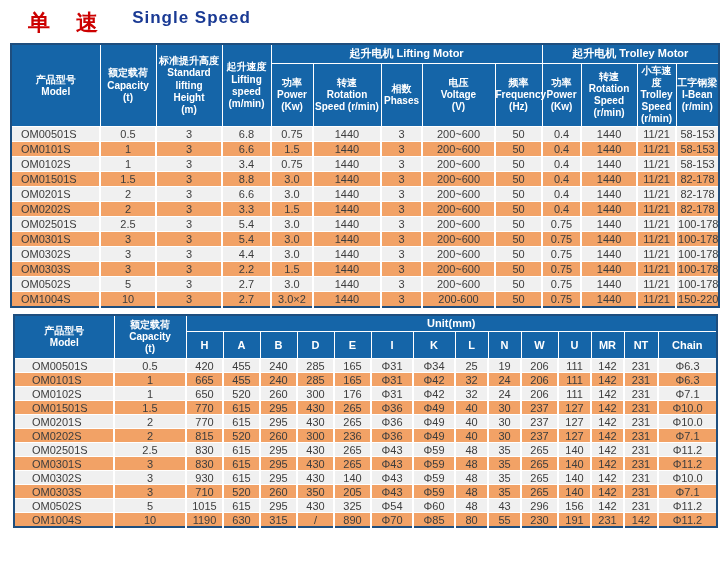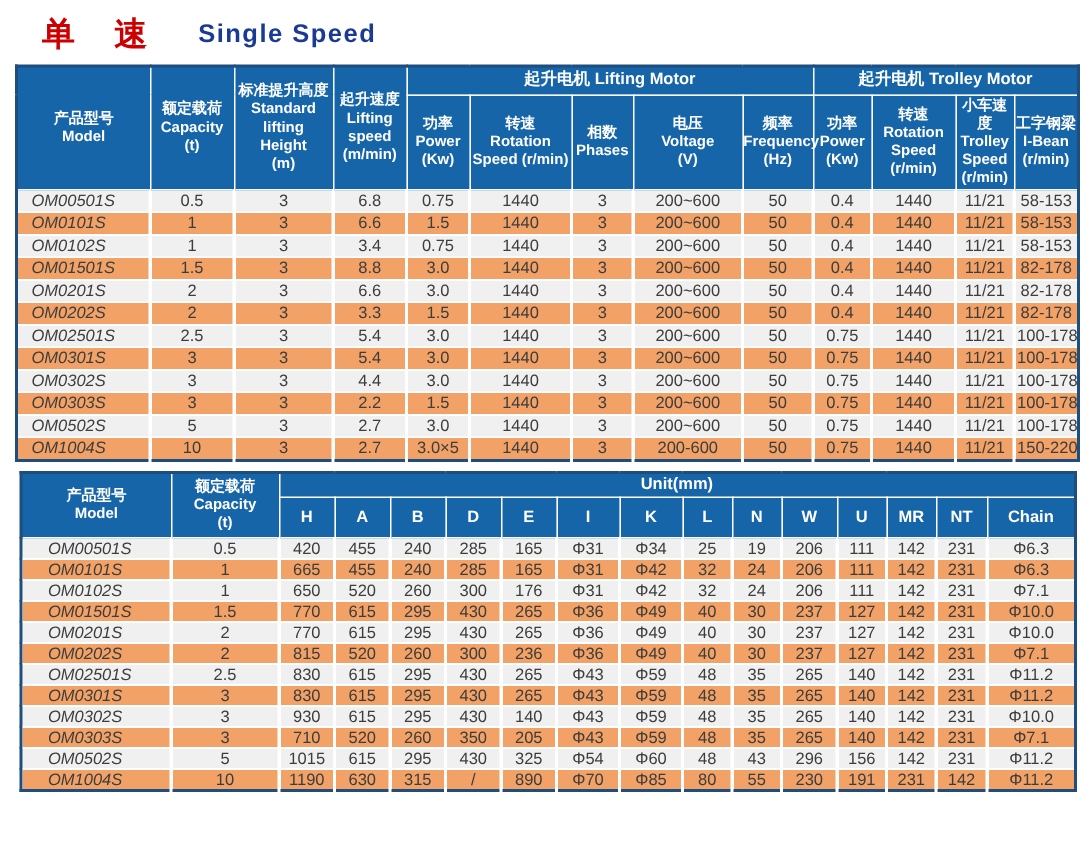--- a/index.html
+++ b/index.html
@@ -10,21 +10,21 @@
     --cell-text:#3d3d3d;
     --title-zh-color:#cc0000;
     --title-en-color:#1a3a94;
   }
   *{box-sizing:border-box;}
   html,body{margin:0;padding:0;}
   body{
     width:727px;height:564px;overflow:hidden;background:#ffffff;
     font-family:"Liberation Sans","DejaVu Sans",sans-serif;
   }
-  .title-row{display:flex;align-items:center;gap:14px;margin:8px 0 5px 28px;}
+  .title-row{display:flex;align-items:flex-start;gap:14px;margin:8px 0 5px 28px;}
   .title-zh{color:var(--title-zh-color);font-size:22px;font-weight:bold;letter-spacing:10px;}
   .title-en{color:var(--title-en-color);font-size:17px;font-weight:bold;letter-spacing:1px;margin-left:10px;}
 
   table{border-collapse:collapse;table-layout:fixed;border:2px solid var(--border-dark);}
   #table1{width:710px;margin-left:10px;}
   #table2{width:705px;margin-left:13px;margin-top:6px;}
 
   th{
     background:var(--header-bg);color:#ffffff;border:1px solid #ffffff;
     font-size:10px;font-weight:bold;text-align:center;vertical-align:middle;
@@ -33,21 +33,21 @@
   th.group{font-size:11px;height:19px;margin-top:39px;}
   #table1 tr.subrow th{height:62px;}
   #table2 tr.grouprow th.group{height:15px;}
   #table2 tr.subrow th{height:27px;font-size:11px;}
 
   td{
     font-size:11px;color:var(--cell-text);text-align:center;vertical-align:middle;
     border-left:2px solid #ffffff;border-top:1px solid #ffffff;
     padding:0 1px;overflow:hidden;white-space:nowrap;
   }
-  td:first-child{border-left:none;font-style:italic;}
+  td:first-child{border-left:none;}
   #table1 tbody td{height:15px;}
   #table2 tbody td{height:14px;}
   tbody tr:nth-child(odd) td{background:var(--row-bg);}
   tbody tr:nth-child(even) td{background:var(--row-alt-bg);}
   #table1 tbody td:first-child{text-align:left;padding-left:9px;}
   #table2 tbody td:first-child{text-align:left;padding-left:17px;}
 </style>
 </head>
 <body>
 
@@ -286,21 +286,21 @@
         <td>0.75</td>
         <td>1440</td>
         <td>11/21</td>
         <td>100-178</td>
       </tr>
       <tr>
         <td>OM1004S</td>
         <td>10</td>
         <td>3</td>
         <td>2.7</td>
-        <td>3.0×5</td>
+        <td>3.0×2</td>
         <td>1440</td>
         <td>3</td>
         <td>200-600</td>
         <td>50</td>
         <td>0.75</td>
         <td>1440</td>
         <td>11/21</td>
         <td>150-220</td>
       </tr>
     </tbody>

